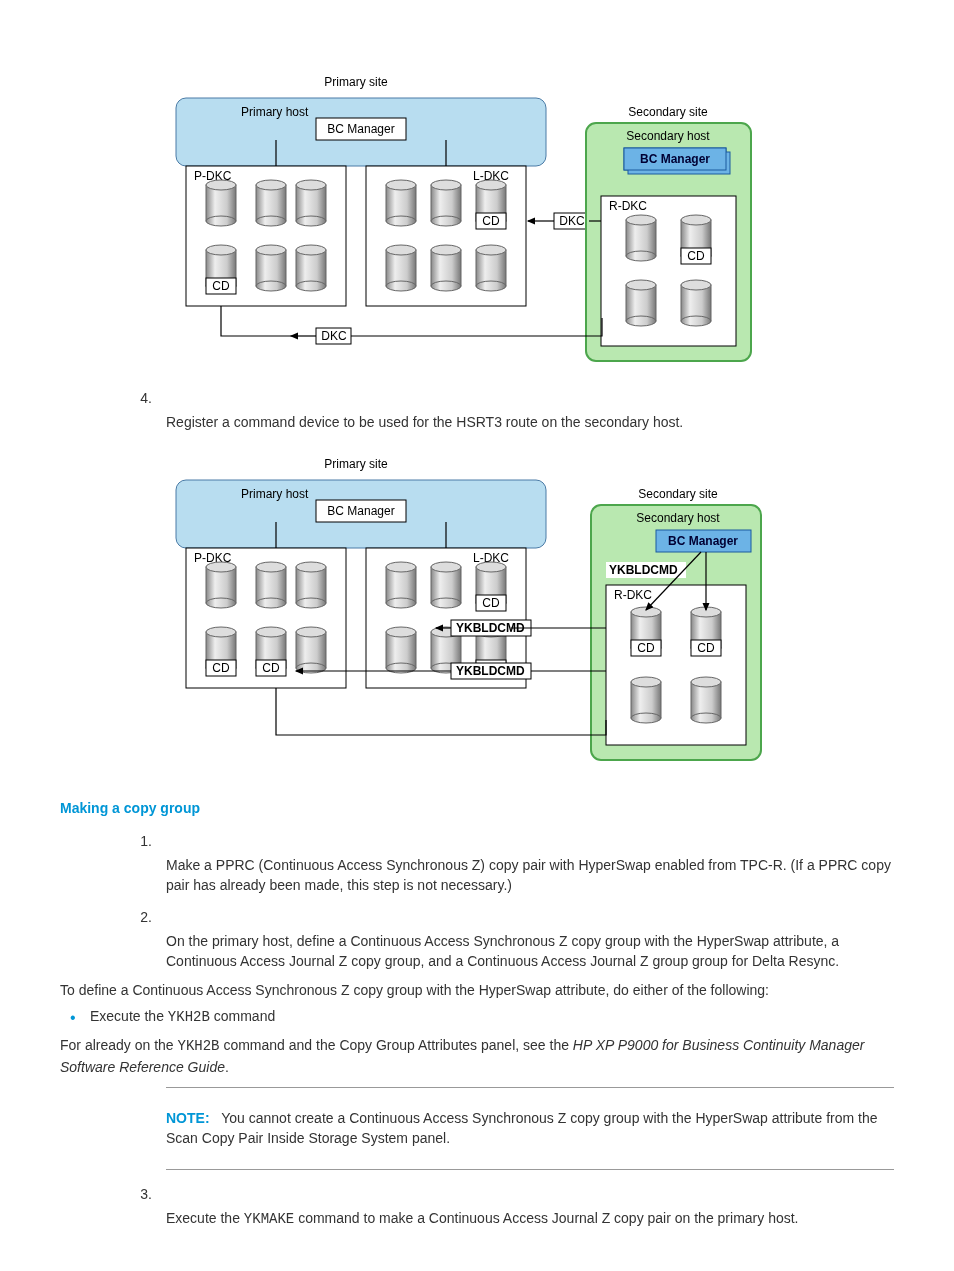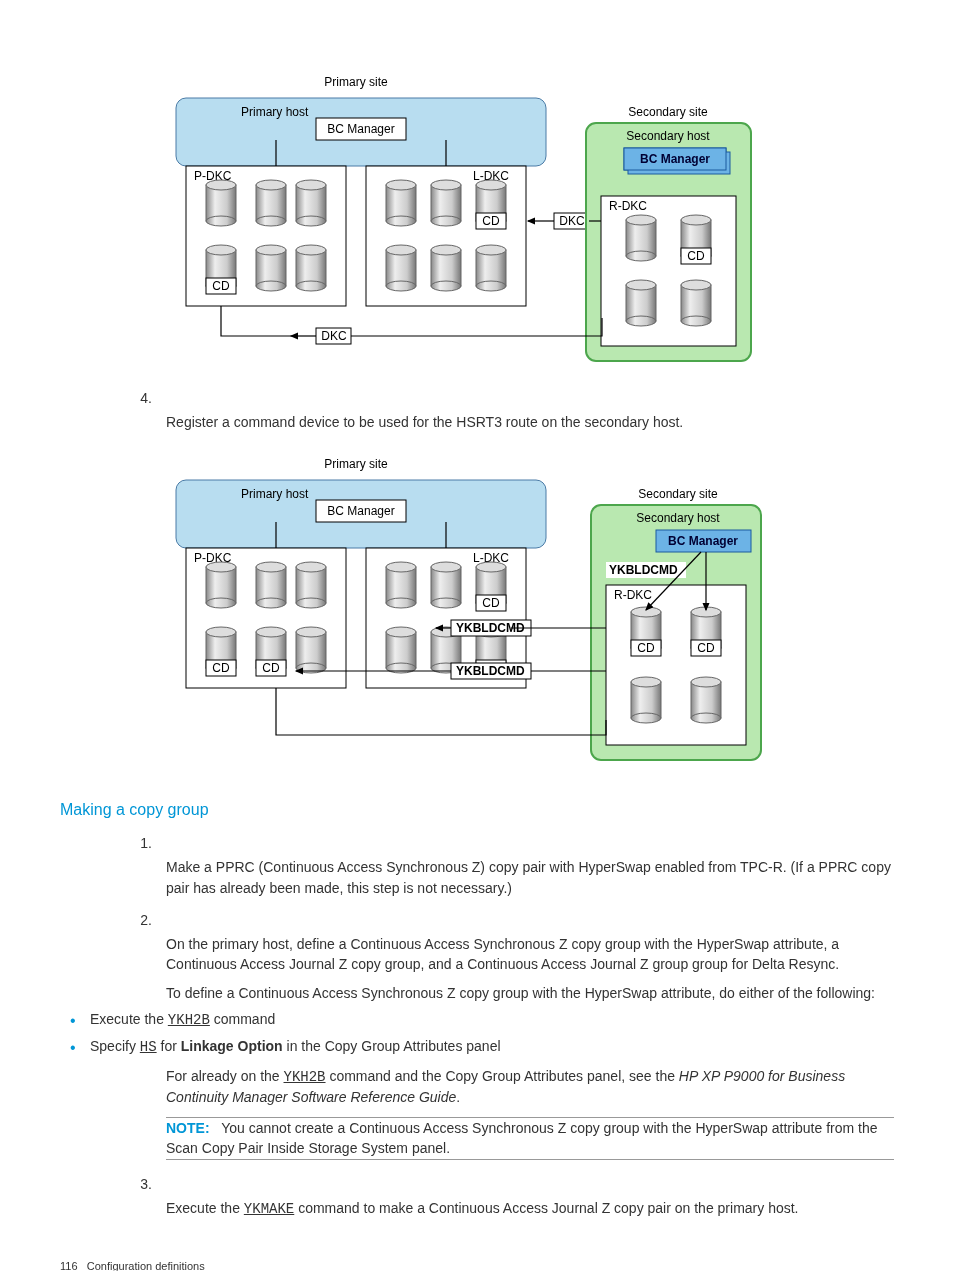--- a/index.html
+++ b/index.html
@@ -15,49 +15,49 @@
     display: flex;
     margin: 12px 0 8px 60px;
   }
   .num-item .num {
     width: 32px;
     text-align: right;
     padding-right: 14px;
     flex-shrink: 0;
   }
   .num-item .txt { flex: 1; margin-top: 24px; }
-  .indent-block { margin-left: 106px; }
+  .indent-block { }
   .bullet-list { margin: 6px 0 8px 0; padding-left: 0; }
   .bullet-list li {
     list-style: none;
     position: relative;
     padding-left: 30px;
     margin: 6px 0;
   }
   .bullet-list li::before {
     content: "•";
     color: #0096d6;
     position: absolute;
     left: 10px;
     font-size: 16px;
   }
   h3.section {
     color: #0096d6;
-    font-weight: normal;
-    font-size: 16px;
+    font-weight: bold;
+    font-size: 14px;
     margin: 28px 0 10px 0;
   }
   .note-box {
     border-top: 1px solid #999;
     border-bottom: 1px solid #999;
-    padding: 0 0;
+    padding: 20px 0;
     margin: 10px 0 14px 106px;
   }
   .note-label { color: #0096d6; font-weight: bold; }
-  .code { font-family: 'Courier New', monospace; text-decoration: underline; }
+  .code { font-family: 'Courier New', monospace; }
   .italic { font-style: italic; }
   .footer {
     font-size: 11px;
     margin-top: 40px;
   }
   .figure { margin: 18px 0 20px 106px; }
   svg { display: block; }
   .dkc-box { fill: #fff; stroke: #000; stroke-width: 1; }
   .host-box { fill: #b8ddf0; stroke: #4a7ba6; stroke-width: 1; rx:10; ry:10;}
   .sec-box { fill: #b9e8b0; stroke: #4ca64c; stroke-width: 2; rx:10; ry:10;}
@@ -259,23 +259,20 @@
   <div class="num">2.</div>
   <div class="txt">On the primary host, define a Continuous Access Synchronous Z copy group with the HyperSwap attribute, a Continuous Access Journal Z copy group, and a Continuous Access Journal Z group group for Delta Resync.</div>
 </div>
 
 <div class="indent-block">To define a Continuous Access Synchronous Z copy group with the HyperSwap attribute, do either of the following:</div>
 
 <ul class="bullet-list indent-block">
   <li>
     <span>Execute the </span><span class="code">YKH2B</span><span> command</span>
   </li>
-  <li>
-    <span>Specify </span><span class="code">HS</span><span> for </span><b>Linkage Option</b><span> in the Copy Group Attributes panel</span>
-  </li>
 </ul>
 
 <div class="indent-block">
   <span>For already on the </span><span class="code">YKH2B</span><span> command and the Copy Group Attributes panel, see the </span><span class="italic">HP XP P9000 for Business Continuity Manager Software Reference Guide</span><span>.</span>
 </div>
 
 <div class="note-box">
   <span class="note-label">NOTE:</span>
   &nbsp;&nbsp;<span>You cannot create a Continuous Access Synchronous Z copy group with the HyperSwap attribute from the Scan Copy Pair Inside Storage System panel.</span>
 </div>

